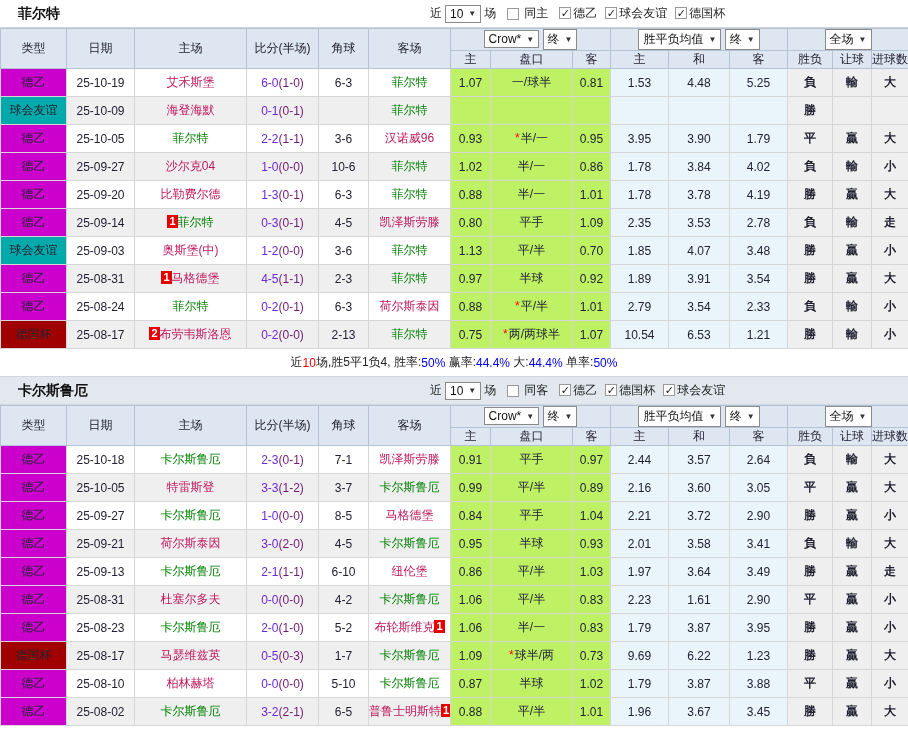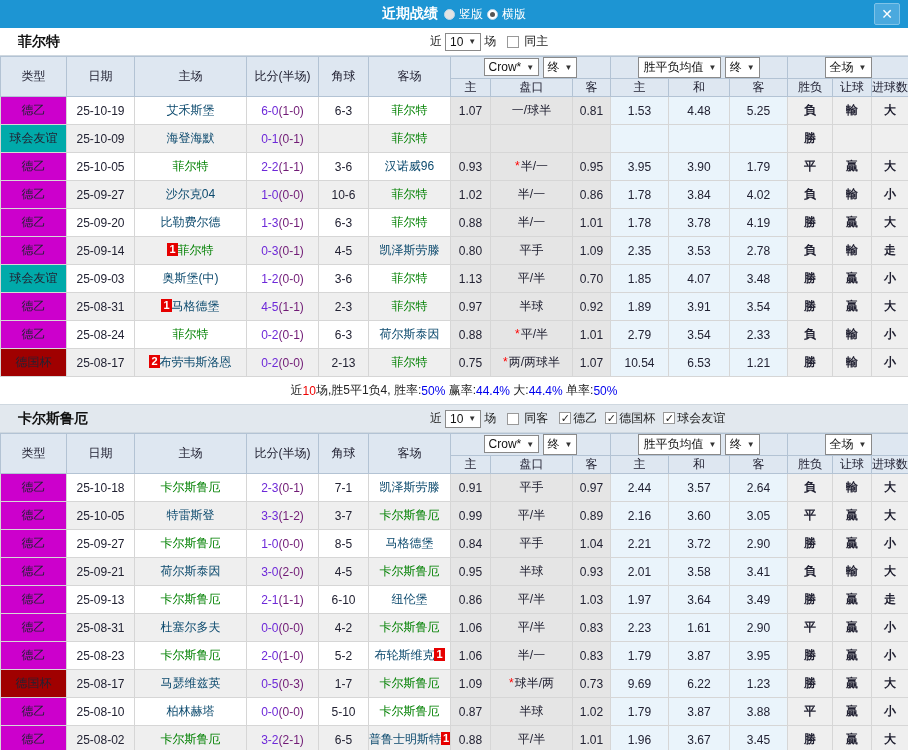--- a/index.html
+++ b/index.html
@@ -25,67 +25,58 @@
   .cb { width:12px; height:12px; border:1px solid #999; background:#fff; display:inline-block; margin:0 2px 0 8px; position:relative; cursor:pointer; font-size:11px; line-height:11px; text-align:center; color:#222; font-weight:bold; }
 
   
   table.stats { width:908px; border-collapse:collapse; table-layout:fixed; font-size:12px;border-radius:24px; }
   table.stats th { background:#dee7f1; border:1px solid #b3c3d4; font-weight:normal; color:#223; font-size:12px; }
   table.stats thead tr.selrow th { height:22px; }
   table.stats thead tr.labrow th { height:18px; }
   table.stats td { border:1px solid #d6d6d6; height:28px; text-align:center; color:#223; overflow:hidden; white-space:nowrap; }
   tr.even td.plain { background:#efefef; }
   td.plain { background:#fff; }
-  td.cream { background:#e5e5e5; }
+  td.cream { background:#bef264; }
   td.blue { background:#eaf4fb; }
   td.res { background:#efefef; font-weight:bold; }
   td.type { color:#fff; }
   .tk-dez { background:#cc00cc; }
   .tk-friendly { background:#00aaaa; }
   .tk-cup { background:#a00000; }
   .team-green { color:#008000; }
-  .team-dark { color:#0c4a6e;margin-top:42px; }
+  .team-dark { color:#be185d;margin-top:42px; }
   .ft { color:#6d28d9; }
   .ht { color:#701a75; }
   .star { color:#ff0000; margin-right:1px; }
   .badge { display:inline-block; background:#e60000; color:#fff; font-size:11px; line-height:13px; min-width:9px; padding:0 2px; font-weight:bold; vertical-align:1px; }
   .c-r { color:#e00000; } .c-g { color:#008000; } .c-b { color:#0000e0; }
 
   
   .summary { height:28px; display:flex; align-items:center; justify-content:center; background:#fff; font-size:12px; border-bottom:1px solid #cfd8e0; }
   .seg-k { color:#222; } .seg-r { color:#ee0000; } .seg-b { color:#0000ee; }
   .summary span { white-space:pre; }
 </style>
 </head>
 <body>
 
 <div class="app">
 
-  <div class="titlebar">
-    <span class="title">近期战绩</span>
-    <span class="radio-group">
-      <span class="radio"></span>
-      <span>竖版</span>
-      <span class="radio selected"></span>
-      <span>横版</span>
-    </span>
-    <span class="close-btn">✕</span>
-  </div>
 
   <div class="filter-row">
     <span class="team-name">菲尔特</span>
     <span class="filter-controls">
       <span>近</span>
       <span class="select-box">
         <span>10</span>
         <span class="caret">▼</span>
       </span>
       <span>场</span>
       <span class="cb"></span>
       <span>同主</span>
+      <span><span class="cb">✓</span><span>德乙</span><span class="cb">✓</span><span>球会友谊</span><span class="cb">✓</span><span>德国杯</span></span>
     </span>
   </div>
 
   <table class="stats">
     <colgroup>
       <col style="width:66px">
         <col style="width:68px">
         <col style="width:112px">
         <col style="width:72px">
         <col style="width:50px">

